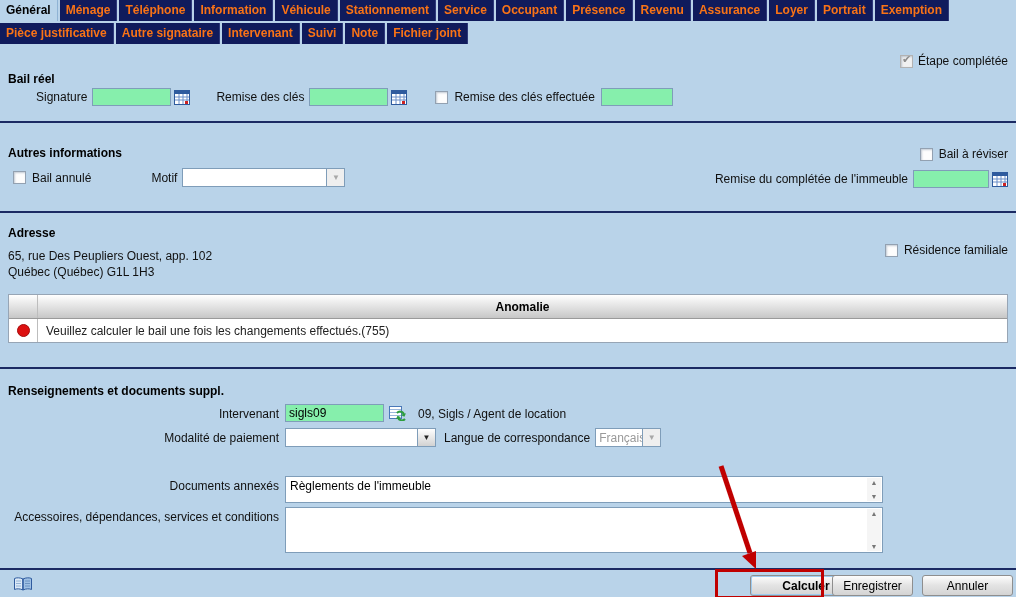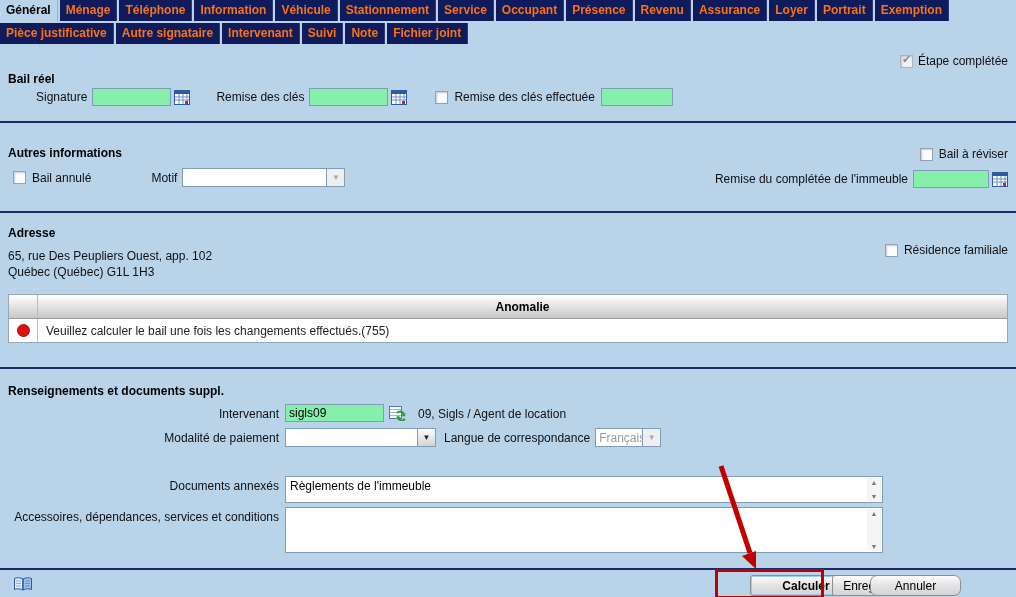--- a/index.html
+++ b/index.html
@@ -229,21 +229,21 @@
     <svg width="20" height="17">
         <path d="M10 3 C7 1.5 3.5 1.5 1.5 2.5 L1.5 13.5 C3.5 12.5 7 12.5 10 14 Z" fill="#dce9f7" stroke="#2f5b9e"></path>
         <path d="M10 3 C13 1.5 16.5 1.5 18.5 2.5 L18.5 13.5 C16.5 12.5 13 12.5 10 14 Z" fill="#9fc0e4" stroke="#2f5b9e"></path>
         <path d="M10 3 L10 14" stroke="#2f5b9e"></path>
         <path d="M3 5 h5 M3 7.5 h5 M3 10 h5" stroke="#7fa3cc" stroke-width="0.8"></path>
         <path d="M12 5 h5 M12 7.5 h5 M12 10 h5" stroke="#5e86b8" stroke-width="0.8"></path>
       </svg>
   </span>
   <button class="btn-std focus" style="left:750px;width:112px;font-weight:bold;">Calculer</button>
   <button class="btn-std" style="left:832px;width:81px;">Enregistrer</button>
-  <button class="btn-std" style="left:870px;width:91px;border-radius:7px;">Annuler</button>
+  <button class="btn-std" style="left:922px;width:91px;">Annuler</button>
 
   <div class="ann-box"></div>
   <svg class="ann-svg" width="1016" height="597">
     <line x1="721" y1="466" x2="750" y2="553" stroke="#c00000" stroke-width="5"></line>
     <polygon points="756,569 742,556 756,551" fill="#c00000"></polygon>
   </svg>
 
 </div>
 
 </body></html>

